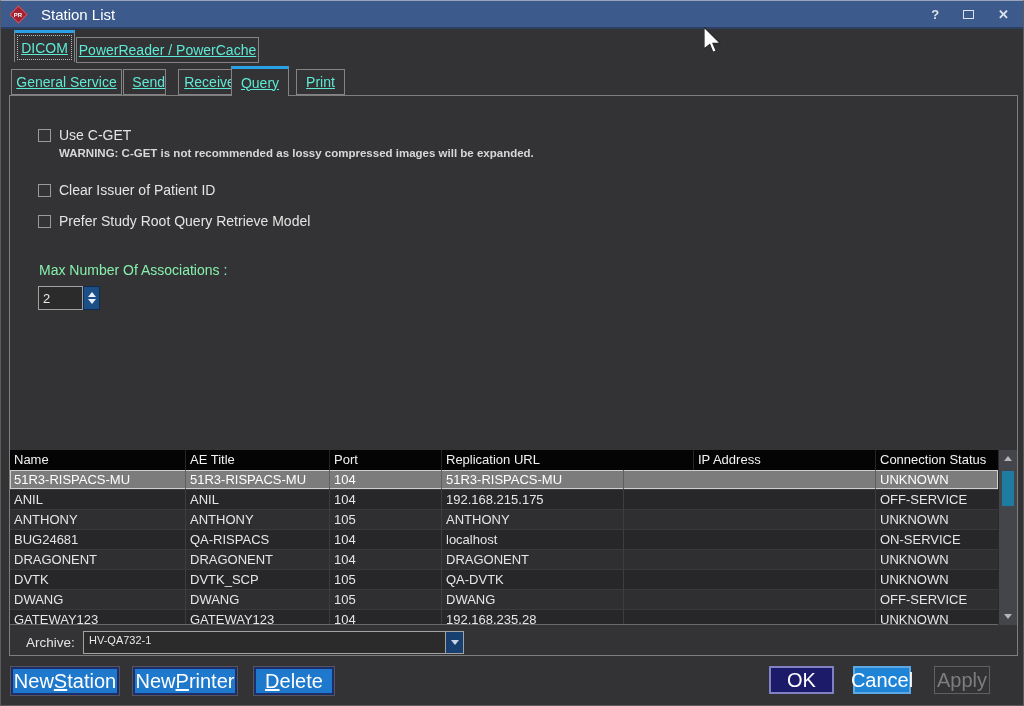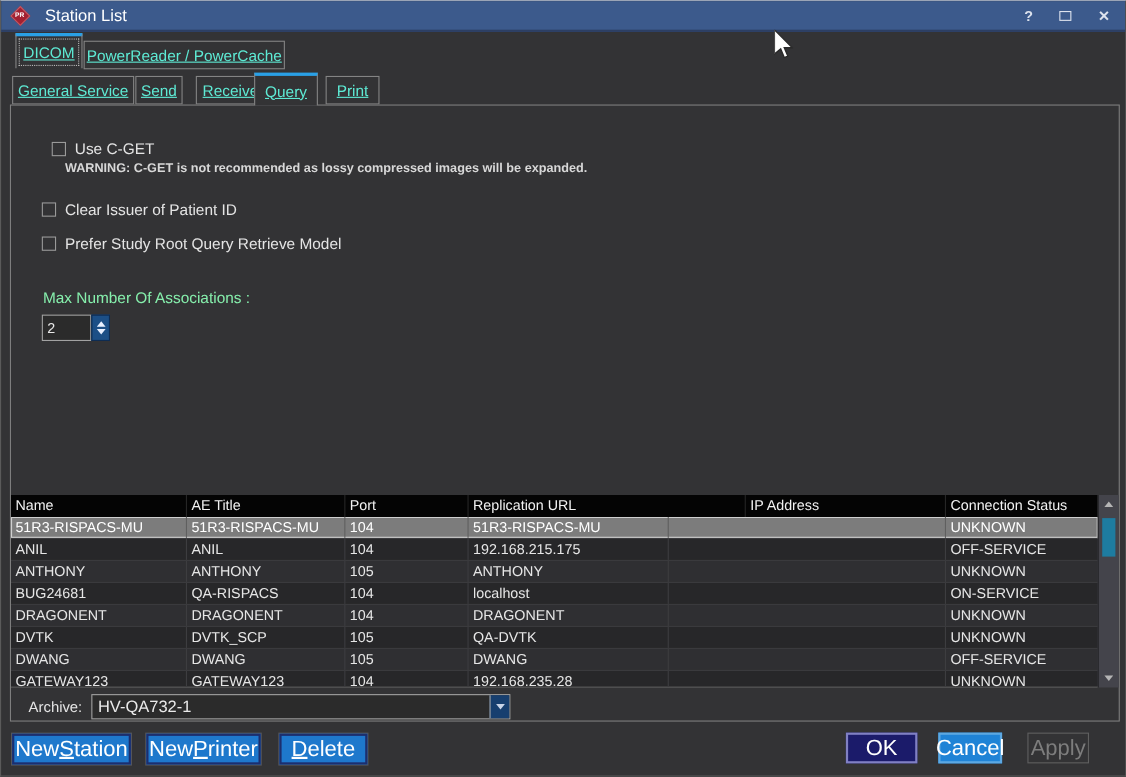--- a/index.html
+++ b/index.html
@@ -20,73 +20,73 @@
   .max-glyph { width:11px; height:9px; border:1px solid #dde3ee; display:inline-block; }
 
   
   .tab { position:absolute; background:#333335; border:1px solid #848484; color:#5eead4;
          font-size:14px; display:flex; align-items:center; justify-content:center; white-space:nowrap;text-decoration:underline; }
   .tab.sel { border-top:3px solid #2aa0e6; border-bottom:none; }
   #tab-dicom   { left:13px;  top:29px; width:61px;  height:32px; }
   #tab-dicom::after { content:""; position:absolute; inset:2px; border:1px dotted #b8b8b8; }
   #tab-pr      { left:75px;  top:36px; width:183px; height:26px; }
   #tab-gs      { left:10px;  top:68px; width:111px; height:26px; }
-  #tab-send    { left:122px; top:68px; width:43px;  height:26px; }
+  #tab-send    { left:122px; top:68px; width:43px;  height:26px;justify-content:flex-end; }
   #tab-receive { left:177px; top:68px; width:63px;  height:26px; }
   #tab-query   { left:230px; top:65px; width:58px;  height:30px; z-index:3; }
   #tab-print   { left:295px; top:68px; width:49px;  height:26px; }
 
   
   .panel { position:absolute; left:8px; top:94px; width:1009px; height:561px;
            border:1px solid #7e7e7e; background:#333335; z-index:1; }
 
   .cb-row { position:absolute; display:flex; align-items:center; gap:8px; color:#e4e4e4; font-size:14px; z-index:2; }
   .cb { width:13px; height:13px; border:1px solid #9a9a9a; background:#333335; flex:none; }
-  #cb-row-1 { left:37px; top:126px;margin-left:9px; }
+  #cb-row-1 { left:37px; top:126px; }
   #warning  { position:absolute; left:58px; top:146px; font-size:11.5px; font-weight:bold; color:#d8d8d8; z-index:2; }
   #cb-row-2 { left:37px; top:181px; }
   #cb-row-3 { left:37px; top:212px; }
   #max-label { position:absolute; left:38px; top:261px; font-size:14px; color:#86efac; z-index:2; }
   #spinner { position:absolute; left:37px; top:285px; display:flex; z-index:2; }
   #spin-input { width:45px; height:24px; background:#2b2b2b; border:1px solid #a2a2a2; color:#e8e8e8;
                 font-size:13px; padding:2px 4px; font-family:"Liberation Sans",sans-serif; }
   #spin-btns { width:17px; height:24px; background:#1c4f86; border:1px solid #0e2c52; display:flex;
                flex-direction:column; align-items:center; justify-content:center; gap:2px; }
   .tri-up-s  { width:0; height:0; border-left:4px solid transparent; border-right:4px solid transparent; border-bottom:5px solid #e8f0ff; }
   .tri-dn-s  { width:0; height:0; border-left:4px solid transparent; border-right:4px solid transparent; border-top:5px solid #e8f0ff; }
 
   
   #table { position:absolute; left:9px; top:449px; width:988px; height:175px; overflow:hidden;
            font-size:13px; border-bottom:1px solid #6a6a6a; z-index:2; }
   .thead { display:flex; height:20px; background:#040404; color:#f2f2f2; }
   .hc,.tc { padding:2px 4px; overflow:hidden; white-space:nowrap; flex:none; }
   .hc { border-right:1px solid #262626; }
   .tc { border-right:1px solid #3d3d40; }
   .hc:last-child,.tc:last-child { border-right:none; }
-  .c0{width:160px}.c1{width:144px}.c2{width:112px}.c3{width:182px}.c4{width:252px}.c5{width:122px}
+  .c0{width:176px}.c1{width:144px}.c2{width:112px}.c3{width:182px}.c4{width:252px}.c5{width:122px}
   .trow { display:flex; height:20px; color:#e6e6e6; border-bottom:1px solid #3a3a3d; }
   .trow.a { background:#2f2f32; }
   .trow.b { background:#272729; }
   .trow.selected { background:#7c7c7c; color:#ffffff; box-shadow:inset 0 0 0 1px #cfcfcf; }
   .trow.selected .tc { border-right-color:#5f5f5f; }
 
   
   #vscroll { position:absolute; left:997px; top:449px; width:19px; height:175px; background:#44444b;
              border-left:1px solid #29292c; z-index:2; }
   .sb-btn { position:absolute; left:0; width:18px; height:17px; display:flex; align-items:center; justify-content:center; }
   #sb-up { top:0; } #sb-down { bottom:0; }
   .tri-up { width:0; height:0; border-left:4px solid transparent; border-right:4px solid transparent; border-bottom:5px solid #b5b5b5; }
   .tri-dn { width:0; height:0; border-left:4px solid transparent; border-right:4px solid transparent; border-top:5px solid #b5b5b5; }
   #sb-thumb { position:absolute; left:3px; top:21px; width:12px; height:35px; background:#1e7ca0; }
 
   
   #archive-label { position:absolute; left:25px; top:634px; font-size:13.5px; color:#e4e4e4; z-index:2; }
   #archive-combo { position:absolute; left:82px; top:630px; width:381px; height:23px; background:#2b2b2b;
                    border:1px solid #a2a2a2; display:flex; z-index:2; }
-  #archive-value { flex:1; color:#eaeaea; font-size:15px; padding:2px 5px; white-space:nowrap; overflow:hidden; }
+  #archive-value { flex:1; color:#eaeaea; font-size:11px; padding:2px 5px; white-space:nowrap; overflow:hidden; }
   #archive-arrow { width:18px; background:#173f6f; border-left:1px solid #a2a2a2;
                    display:flex; align-items:center; justify-content:center; }
   .tri-dn-c { width:0; height:0; border-left:4px solid transparent; border-right:4px solid transparent; border-top:5px solid #c9d5e8; }
 
   
   .btn { position:absolute; height:28px; display:flex; align-items:center; justify-content:center;
          font-size:20px; color:#ffffff; white-space:nowrap; }
   .btn-blue { background:#1e78cc; border:2px solid #1c2e6e; box-shadow:0 0 0 1px #55555a; }
   #btn-new-station { left:10px;  top:666px; width:108px; }
   #btn-new-printer { left:132px; top:666px; width:104px; }

